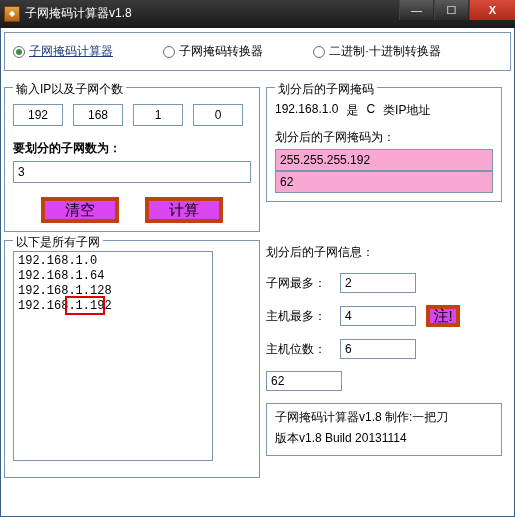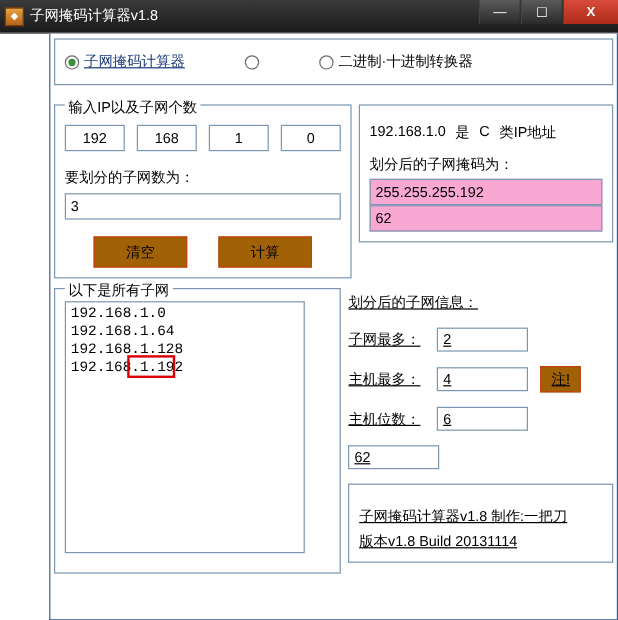--- a/index.html
+++ b/index.html
@@ -40,21 +40,20 @@
 }
 .tb-close { background: linear-gradient(#d84b3a,#b02a1a); width: 46px; font-weight: bold; }
 .tb-btn + .tb-btn { margin-left: 1px; }
 
 .client {
   border: 1px solid #3a5f8a;
   border-top: none;
   padding: 4px 3px;
   background: #fff;
   height: calc(517px - 28px);
-  margin-left: 41px;
 }
 
 .tabbar {
   border: 1px solid #7a96b0;
   padding: 10px 8px 10px 8px;
   display: flex;
   gap: 50px;
   margin-bottom: 8px;
 }
 .radio {
@@ -91,52 +90,52 @@
 .right-col { width: 236px; }
 
 .ip-row { display: flex; gap: 10px; margin-top: 6px; }
 .ip-oct {
   width: 50px; height: 22px;
   border: 1px solid #7a96b0;
   text-align: center;
   font-size: 12px;
   padding: 3px;
 }
-.lbl { display: block; margin-top: 14px; margin-bottom: 4px; }
+.lbl { display: block; margin-top: 14px; margin-bottom: 4px; font-weight: bold; }
 .txt {
   width: 100%; height: 22px;
   border: 1px solid #7a96b0;
   padding: 0 4px; font-size: 12px;
 }
 .btnrow { display: flex; gap: 26px; margin-top: 14px; justify-content: center; }
 .btn {
   width: 78px; height: 26px;
-  border: 1px solid #c2410c;
-  background: #a16207;
-  font-size: 12px;
+  border: 4px solid #c2410c;
+  background: #d946ef;
+  font-size: 15px;
   cursor: default;
   display: flex; align-items: center; justify-content: center;
 }
 .btn.small { width: 34px; height: 22px; }
 .ro { background: #f9a8d4; }
 .listbox {
   width: 200px; height: 210px;
   border: 1px solid #7a96b0;
   background: #fff;
   font-family: "Courier New", monospace;
   font-size: 12px;
   padding: 2px 4px;
   white-space: pre;
   overflow: auto;
   line-height: 15px;
 }
 .result-row { display: flex; align-items: center; gap: 10px; margin: 12px 0; }
 .result-row label { width: 64px; }
 .result-row input { width: 76px; height: 20px; border: 1px solid #7a96b0; padding: 0 4px; font-size: 12px; }
-.footer-box { border: 1px solid #7a96b0; padding: 18px 8px 8px 8px; margin-top: 10px; font-size: 12px; }
+.footer-box { border: 1px solid #7a96b0; padding: 5px 8px 8px 8px; margin-top: 10px; font-size: 12px; }
 .highlight { position: relative; }
 .highlight::after {
   content: ""; position: absolute;
   border: 2px solid #d00;
   left: 52px; top: 45px; width: 36px; height: 15px;
   pointer-events: none;
 }
 .ipclass { display: flex; gap: 8px; font-size: 12px; margin-bottom: 10px; margin-top: 4px; }
 </style>
 </head>
@@ -156,20 +155,21 @@
 
   <div class="tabbar">
     <div class="radio">
       <span class="radio-circle">
           <span class="radio-dot"></span>
         </span>
       <span class="radio-label-sel">子网掩码计算器</span>
     </div>
     <div class="radio">
       <span class="radio-circle"></span>
+      <span>子网掩码转换器</span>
     </div>
     <div class="radio">
       <span class="radio-circle"></span>
       <span>二进制·十进制转换器</span>
     </div>
   </div>
 
   <div class="row">
     <div class="left-col">
       <div class="groupbox">
@@ -184,20 +184,21 @@
         <input class="txt" value="3" style="">
         <div class="btnrow">
           <div class="btn">清空</div>
           <div class="btn">计算</div>
         </div>
       </div>
     </div>
 
     <div class="right-col">
       <div class="groupbox">
+        <div class="gb-label">划分后的子网掩码</div>
         <div class="ipclass">
           <span>192.168.1.0</span>
           <span>是</span>
           <span>C</span>
           <span>类IP地址</span>
         </div>
         <span>划分后的子网掩码为：</span>
         <input class="txt ro" readonly="" style="margin-top: 3px;" value="255.255.255.192">
         <input class="txt ro" readonly="" value="62" style="">
       </div>
@@ -210,21 +211,21 @@
         <div class="gb-label">以下是所有子网</div>
         <div class="highlight">
           <div class="listbox">192.168.1.0
 192.168.1.64
 192.168.1.128
 192.168.1.192</div>
         </div>
       </div>
     </div>
 
-    <div class="right-col" style="padding-top:12px;text-decoration:underline;">
+    <div class="right-col" style="padding-top:12px;">
       <div style="margin-bottom:8px;">划分后的子网信息：</div>
 
       <div class="result-row">
         <label>子网最多：</label>
         <input value="2" style="">
       </div>
       <div class="result-row">
         <label>主机最多：</label>
         <input value="4" style="">
         <div class="btn small">注!</div>

